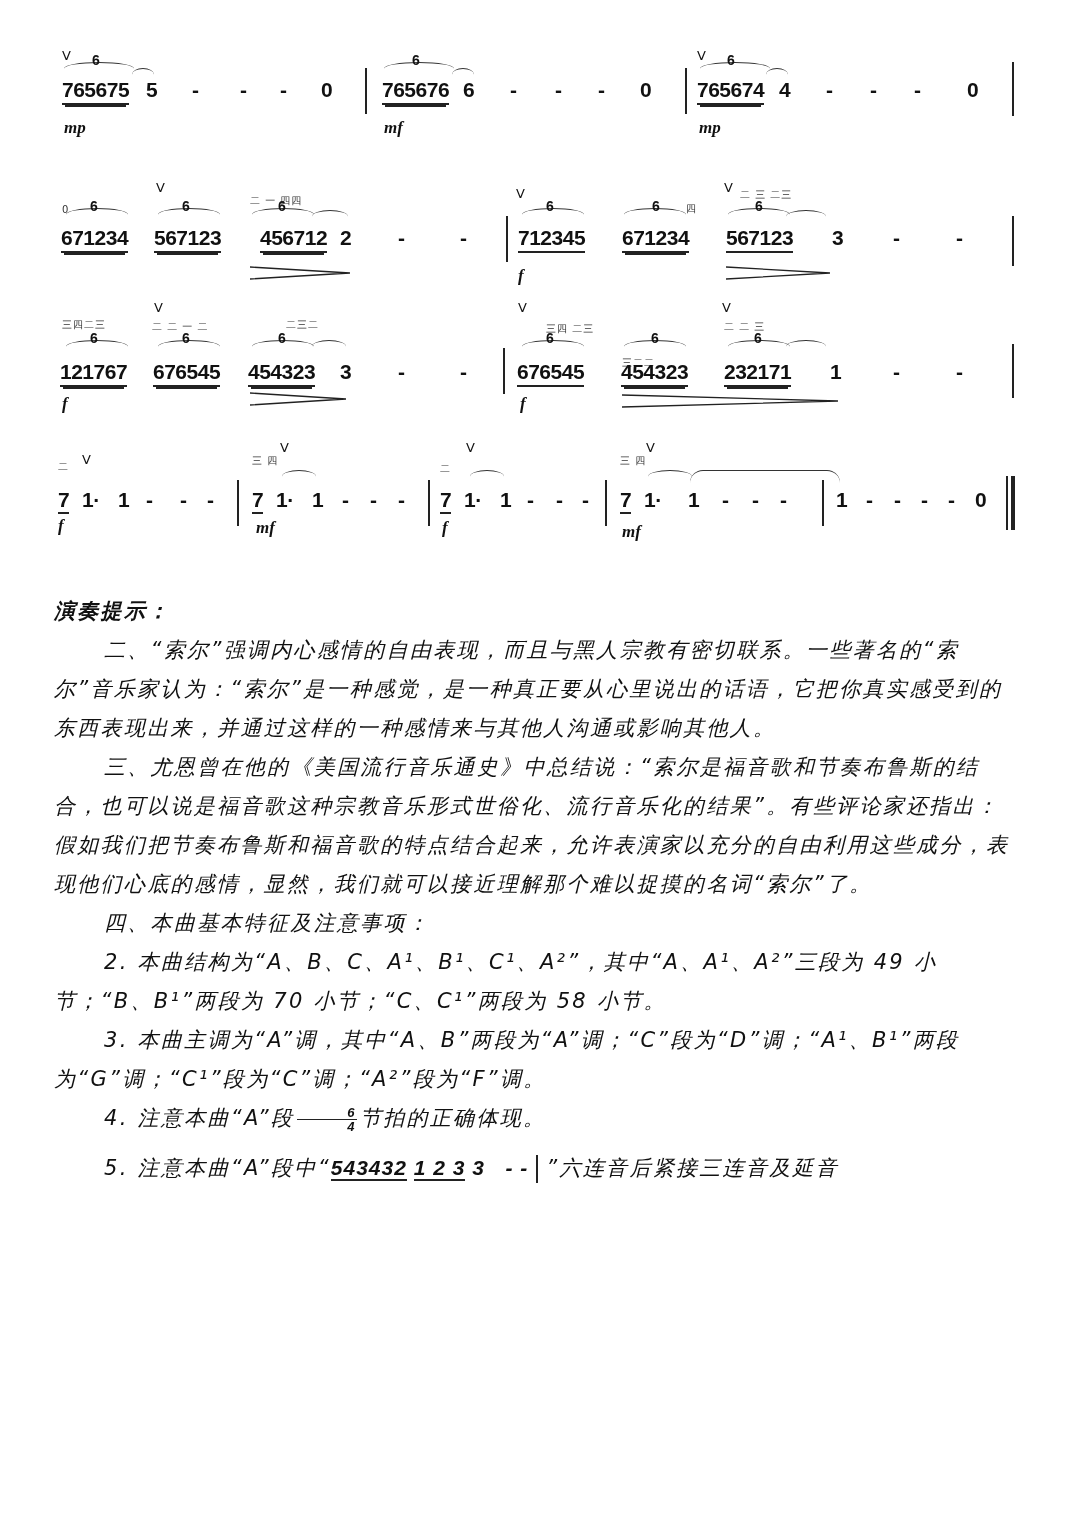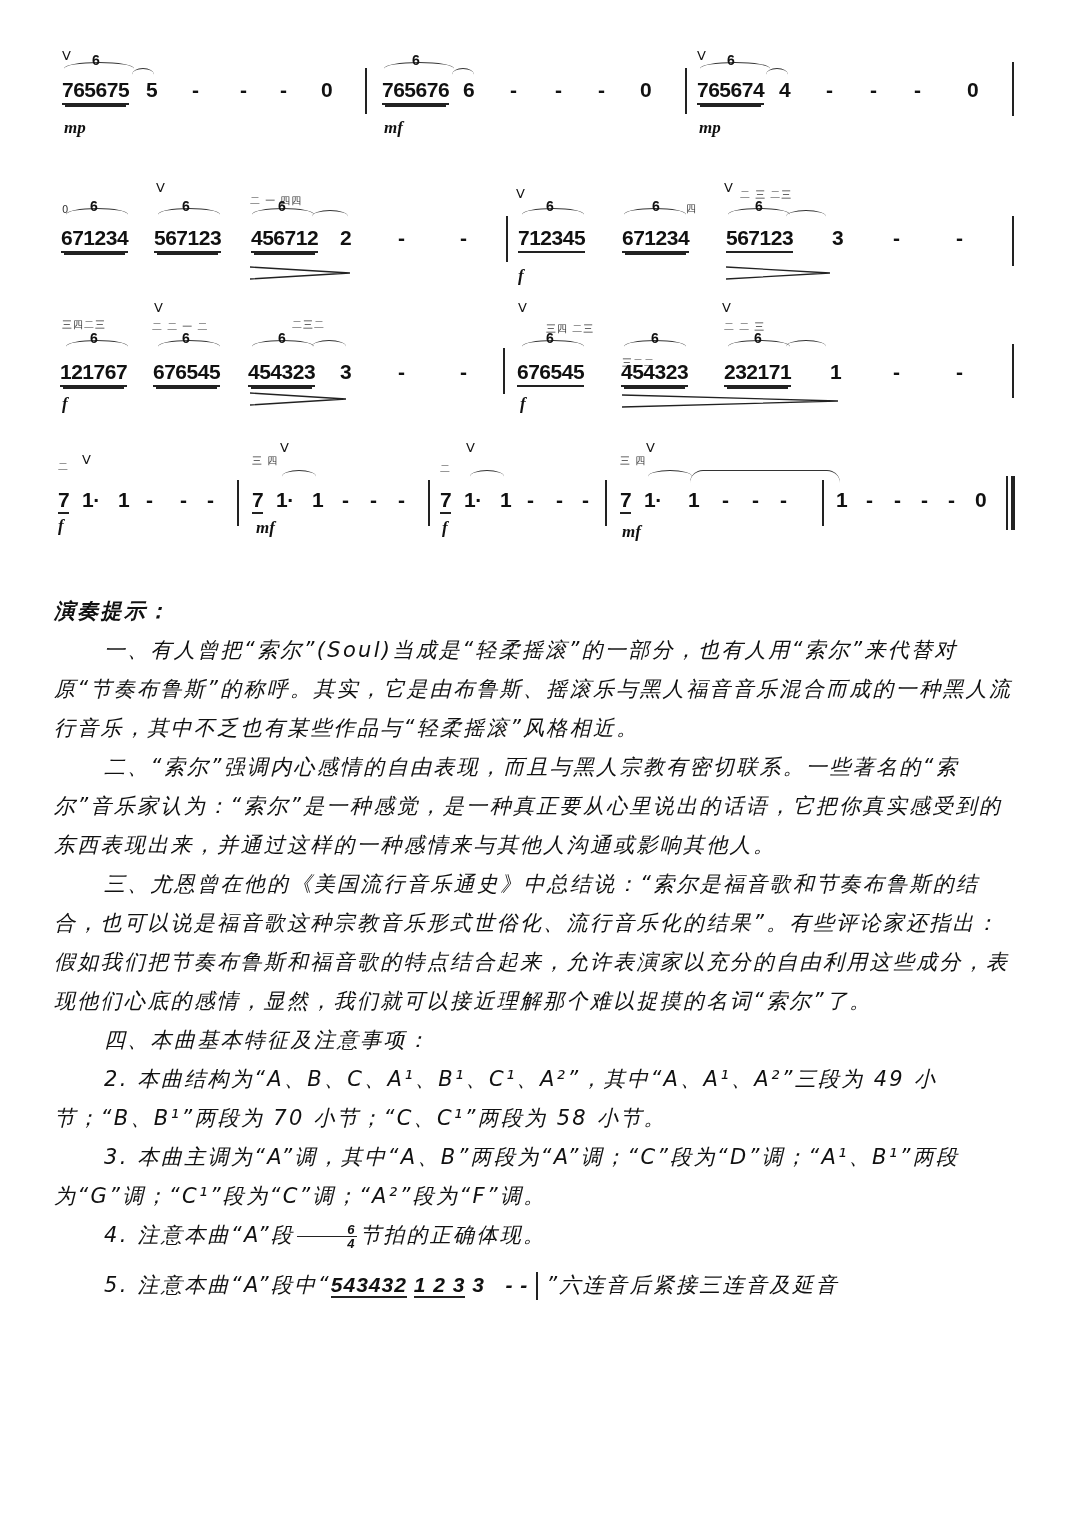--- a/index.html
+++ b/index.html
@@ -83,21 +83,21 @@
 
   <span class="abs breath" style="left:156px;top:0;">V</span>
   <div class="abs slur" style="left:158px;top:28px;width:62px;"></div>
   <span class="abs tup" style="left:182px;top:18px;">6</span>
   <span class="abs note grp-u2" style="left:154px;top:46px;">567123</span>
 
   <span class="abs fing" style="left:250px;top:14px;">二 一 四四</span>
   <div class="abs slur" style="left:252px;top:28px;width:62px;"></div>
   <div class="abs slur" style="left:312px;top:30px;width:36px;"></div>
   <span class="abs tup" style="left:278px;top:18px;">6</span>
-  <span class="abs note grp-u2" style="left:251px;top:46px;">456712</span>
+  <span class="abs note grp-u2" style="left:260px;top:46px;">456712</span>
   <span class="abs note" style="left:340px;top:46px;">2</span>
   <span class="abs note" style="left:398px;top:46px;">-</span>
   <span class="abs note" style="left:460px;top:46px;">-</span>
   <svg class="abs hairpin" style="left:250px;top:86px;" width="100" height="14">
       <path d="M0 1 L100 7 L0 13" fill="none" stroke="#222" stroke-width="1.3"></path>
     </svg>
   <div class="abs bar" style="left:506px;top:36px;height:46px;"></div>
 
   <span class="abs breath" style="left:516px;top:6px;">V</span>
   <div class="abs slur" style="left:522px;top:28px;width:62px;"></div>
@@ -131,21 +131,21 @@
   <span class="abs tup" style="left:90px;top:30px;">6</span>
   <span class="abs note grp-u2" style="left:60px;top:60px;">121767</span>
   <span class="abs dyn" style="left:62px;top:94px;">f</span>
 
   <span class="abs breath" style="left:154px;top:0;">V</span>
   <span class="abs fing" style="left:152px;top:20px;">二 二 一 二</span>
   <div class="abs slur" style="left:158px;top:40px;width:62px;"></div>
   <span class="abs tup" style="left:182px;top:30px;">6</span>
   <span class="abs note grp-u2" style="left:153px;top:60px;">676545</span>
 
-  <span class="abs fing" style="left:292px;top:18px;">二三二</span>
+  <span class="abs fing" style="left:286px;top:18px;">二三二</span>
   <div class="abs slur" style="left:252px;top:40px;width:62px;"></div>
   <div class="abs slur" style="left:312px;top:40px;width:34px;"></div>
   <span class="abs tup" style="left:278px;top:30px;">6</span>
   <span class="abs note grp-u2" style="left:248px;top:60px;">454323</span>
   <span class="abs note" style="left:340px;top:60px;">3</span>
   <span class="abs note" style="left:398px;top:60px;">-</span>
   <span class="abs note" style="left:460px;top:60px;">-</span>
   <svg class="abs hairpin" style="left:250px;top:92px;" width="96" height="14">
       <path d="M0 1 L96 7 L0 13" fill="none" stroke="#222" stroke-width="1.3"></path>
     </svg>
@@ -233,21 +233,20 @@
   <span class="abs note" style="left:894px;top:48px;">-</span>
   <span class="abs note" style="left:921px;top:48px;">-</span>
   <span class="abs note" style="left:948px;top:48px;">-</span>
   <span class="abs note" style="left:975px;top:48px;">0</span>
   <div class="abs bar" style="left:1006px;top:36px;height:54px;width:2px;"></div>
   <div class="abs bar" style="left:1011px;top:36px;height:54px;width:4px;"></div>
 </div>
 
 <div class="text-block" style="top:592px;">
   <p class="heading">演奏提示：</p>
-  <p class="indent">一、有人曾把“索尔”(Soul)当成是“轻柔摇滚”的一部分，也有人用“索尔”来代替对原“节奏布鲁斯”的称呼。其实，它是由布鲁斯、摇滚乐与黑人福音音乐混合而成的一种黑人流行音乐，其中不乏也有某些作品与“轻柔摇滚”风格相近。</p>
   <p class="indent">二、“索尔”强调内心感情的自由表现，而且与黑人宗教有密切联系。一些著名的“索尔”音乐家认为：“索尔”是一种感觉，是一种真正要从心里说出的话语，它把你真实感受到的东西表现出来，并通过这样的一种感情来与其他人沟通或影响其他人。</p>
   <p class="indent">三、尤恩曾在他的《美国流行音乐通史》中总结说：“索尔是福音歌和节奏布鲁斯的结合，也可以说是福音歌这种宗教音乐形式世俗化、流行音乐化的结果”。有些评论家还指出：假如我们把节奏布鲁斯和福音歌的特点结合起来，允许表演家以充分的自由利用这些成分，表现他们心底的感情，显然，我们就可以接近理解那个难以捉摸的名词“索尔”了。</p>
   <p class="indent">四、本曲基本特征及注意事项：</p>
   <p class="indent">2. 本曲结构为“A、B、C、A¹、B¹、C¹、A²”，其中“A、A¹、A²”三段为 49 小节；“B、B¹”两段为 70 小节；“C、C¹”两段为 58 小节。</p>
   <p class="indent">3. 本曲主调为“A”调，其中“A、B”两段为“A”调；“C”段为“D”调；“A¹、B¹”两段为“G”调；“C¹”段为“C”调；“A²”段为“F”调。</p>
   <p class="indent">
     <span>4. 注意本曲“A”段</span><span class="frac"><span class="num">6</span><span>4</span></span><span>节拍的正确体现。</span>
   </p>
   <p class="indent" style="margin-top:10px;">
     <span>5. 注意本曲“A”段中“</span><span class="inline-notes"><span class="u">543432</span> <span class="u">1 2 3</span> <span>3</span>&nbsp;&nbsp;&nbsp;<span>-   -</span></span><span class="inline-bar"></span><span>”六连音后紧接三连音及延音</span>

